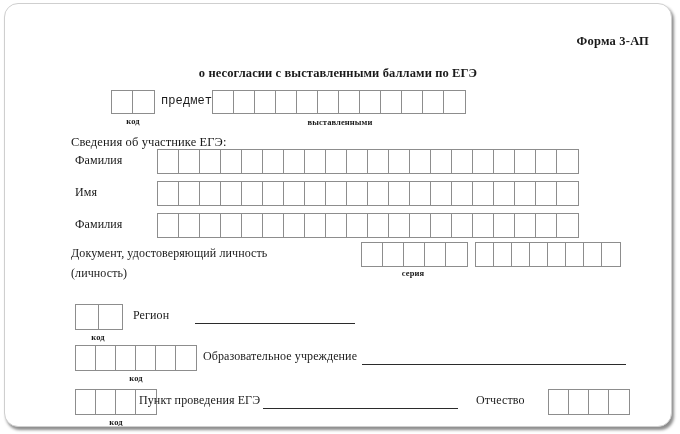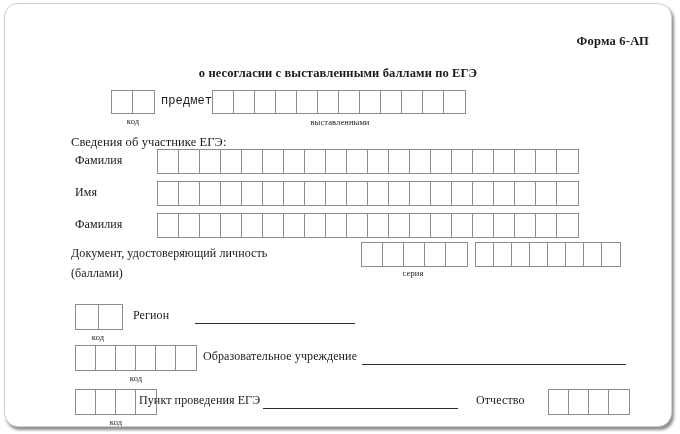--- a/index.html
+++ b/index.html
@@ -75,20 +75,21 @@
   }
   .cells .cell:last-child { border-right: none; }
 
   
   .caption {
     position: absolute;
     font-size: 8.5px;
     color: #1a1a1a;
     text-align: center;
     letter-spacing: 0.1px;
+    font-weight: bold;
   }
 
   .label {
     position: absolute;
     font-size: 12px;
     letter-spacing: 0.1px;
   }
   .label-bold {
     position: absolute;
     font-size: 12.5px;
@@ -101,21 +102,21 @@
     position: absolute;
     height: 0;
     border-top: 1px solid #2b2b2b;
   }
 </style>
 </head>
 <body>
 
 <div id="page">
 
-  <div class="form-id">Форма 6-АП</div>
+  <div class="form-id">Форма 3-АП</div>
 
 
   <div class="title-sub">о несогласии с выставленными баллами по ЕГЭ</div>
 
   <div class="cells" id="subject-code" style="left:106px; top:86px; height:22px;">
       <div class="cell" style="width: 21px;"></div>
       <div class="cell" style="width: 21px;"></div>
     </div>
 
   <div class="caption" style="left:106px; top:112px; width:44px;">код</div>
@@ -207,21 +208,21 @@
       <div class="cell" style="width: 21px;"></div>
       <div class="cell" style="width: 21px;"></div>
       <div class="cell" style="width: 21px;"></div>
       <div class="cell" style="width: 21px;"></div>
       <div class="cell" style="width: 21px;"></div>
       <div class="cell" style="width: 21px;"></div>
       <div class="cell" style="width: 21px;"></div>
     </div>
 
   <div class="label" style="left:66px; top:242px;">Документ, удостоверяющий личность</div>
-  <div class="label" style="left:66px; top:262px;">(баллами)</div>
+  <div class="label" style="left:66px; top:262px;">(личность)</div>
 
   <div class="cells" id="passport-series" style="left:356px; top:238px; height:23px;">
       <div class="cell" style="width: 21px;"></div>
       <div class="cell" style="width: 21px;"></div>
       <div class="cell" style="width: 21px;"></div>
       <div class="cell" style="width: 21px;"></div>
       <div class="cell" style="width: 21px;"></div>
     </div>
   <div class="caption" style="left:356px; top:264px; width:104px;">серия</div>
 

